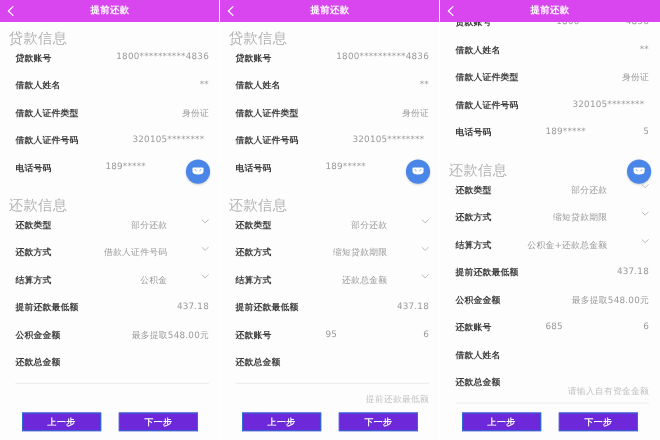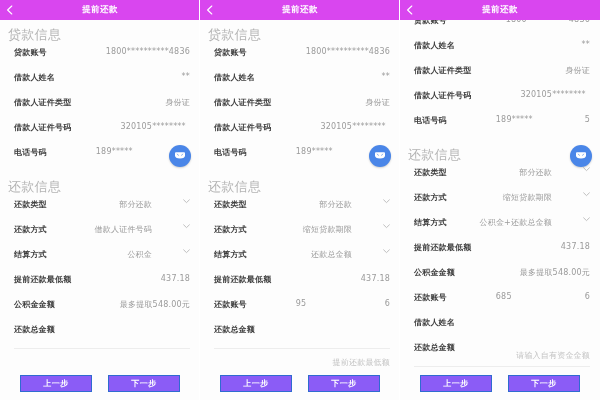--- a/index.html
+++ b/index.html
@@ -122,21 +122,21 @@
     position: absolute;
     left: 0; bottom: 8px;
     width: 200px;
     display: flex;
     justify-content: space-around;
     padding: 0 12px;
     z-index: 18;
   }
   .btn {
     width: 72px; height: 17px;
-    background: #8b5cf6;
+    background: #6d28d9;
     border: 1px solid #2f6bd0;
     color: #ffffff;
     font-size: 8px;
     font-weight: bold;
     display: flex; align-items: center; justify-content: center;
     letter-spacing: .5px;
   }
 </style>
 </head>
 <body>

